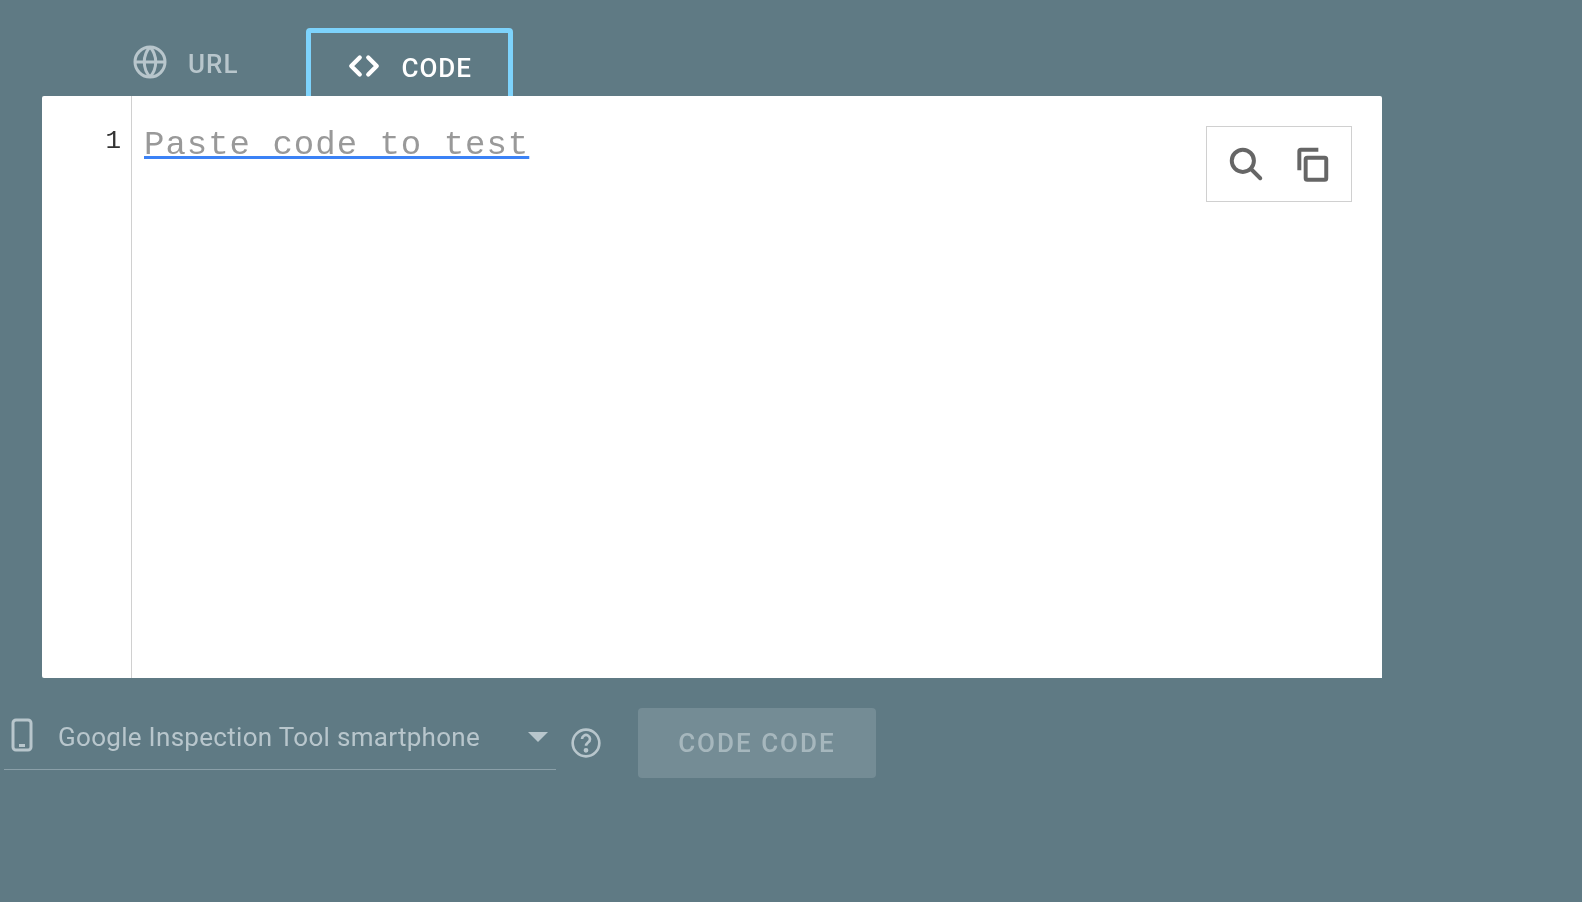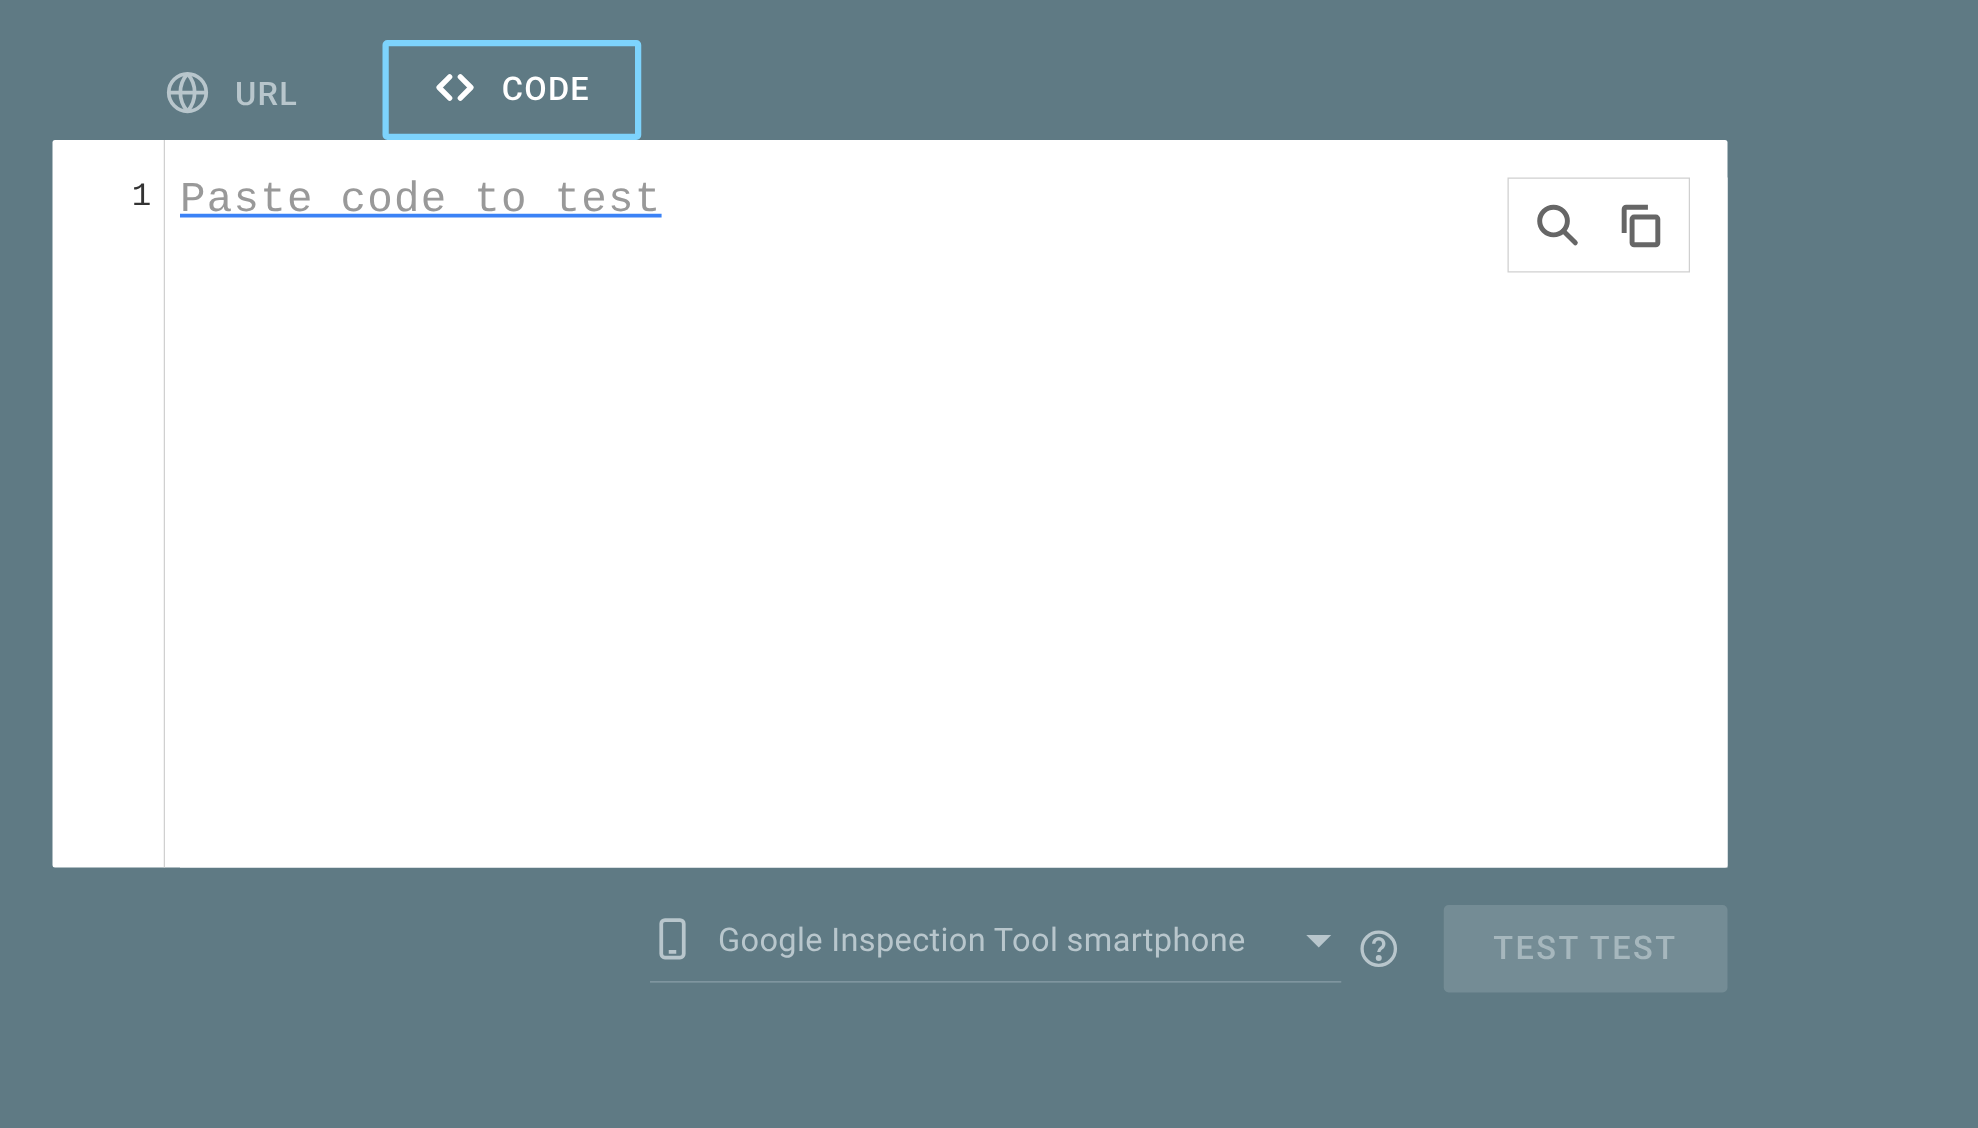--- a/index.html
+++ b/index.html
@@ -9,23 +9,23 @@
     }
     body {
       background: #5f7a84;
       font-family: -apple-system, BlinkMacSystemFont, "Segoe UI", Roboto, Helvetica, Arial, sans-serif;
       width: 1582px;
       height: 902px;
       position: relative;
     }
     .tabs {
       display: flex;
-      align-items: flex-end;
-      padding: 17px 0 0 96px;
-      height: 112px;
+      align-items: flex-start;
+      padding: 28px 0 0 96px;
+      height: 96px;
       gap: 32px;
     }
     .tab {
       display: flex;
       align-items: center;
       gap: 20px;
       padding: 16px 36px;
       cursor: pointer;
     }
     .tab-label {
@@ -99,21 +99,21 @@
     }
     .icon-btn {
       cursor: pointer;
       display: flex;
       align-items: center;
       justify-content: center;
     }
     .bottom-bar {
       display: flex;
       align-items: center;
-      justify-content: flex-end;
+      justify-content: flex-start;
       padding: 30px 200px 0 4px;
       gap: 8px;
     }
     .device-select {
       display: flex;
       align-items: center;
       gap: 18px;
       border-bottom: 1px solid #8a9fa8;
       padding-bottom: 12px;
       padding-right: 8px;
@@ -210,14 +210,14 @@
     <span class="device-label">Google Inspection Tool smartphone</span>
     <span class="arrow-down"></span>
   </div>
   <span class="help-btn">
     <svg viewBox="0 0 24 24" width="32" height="32" fill="none" stroke="#b8c6cc" stroke-width="2">
       <circle cx="12" cy="12" r="10"></circle>
       <path d="M9 9a3 3 0 1 1 4.5 2.6C12.5 12.5 12 13 12 14"></path>
       <circle cx="12" cy="17.5" r="0.8" fill="#b8c6cc"></circle>
     </svg>
   </span>
-  <div class="test-btn">TEST TEST</div>
+  <div class="test-btn">CODE CODE</div>
 </div>
 
 </body></html>

